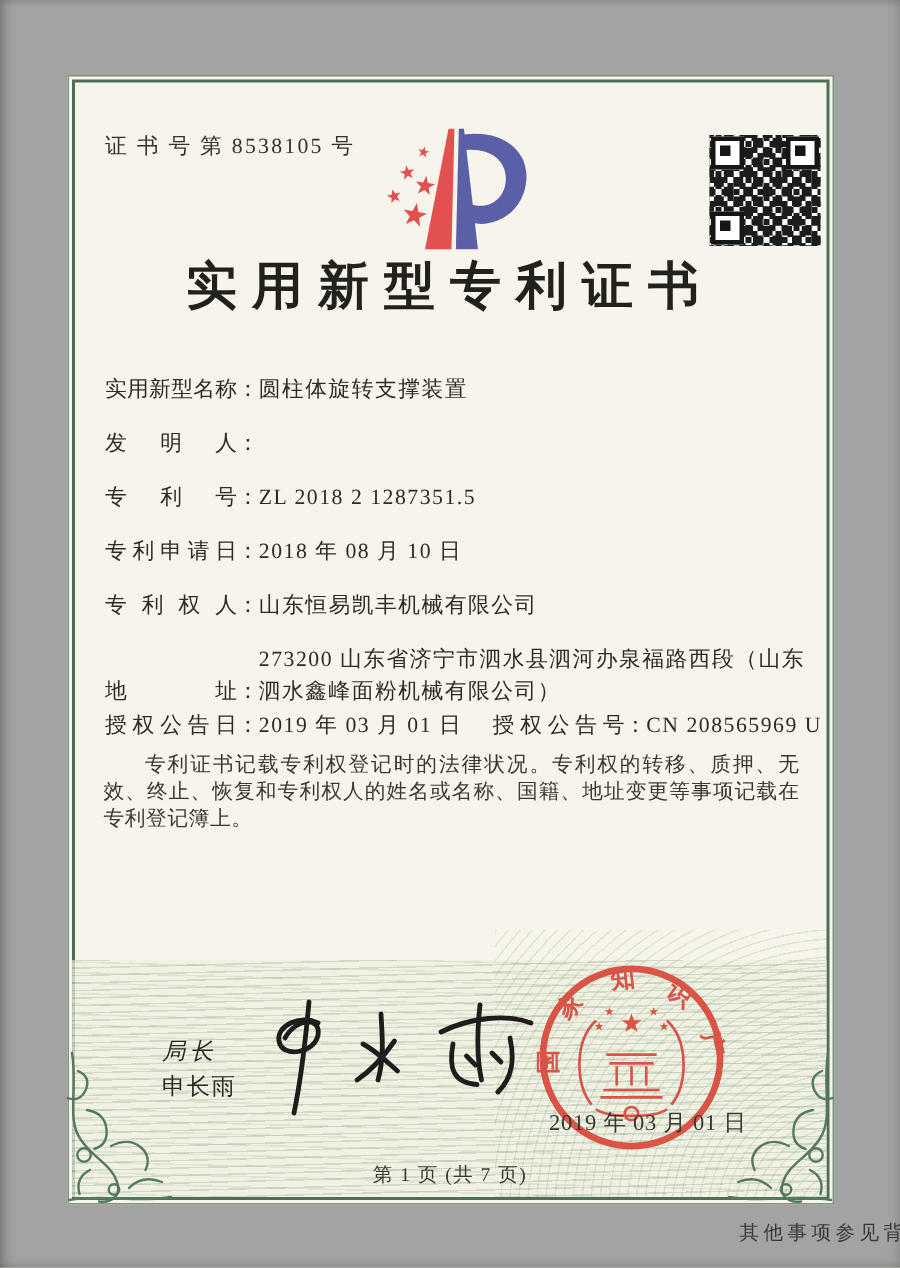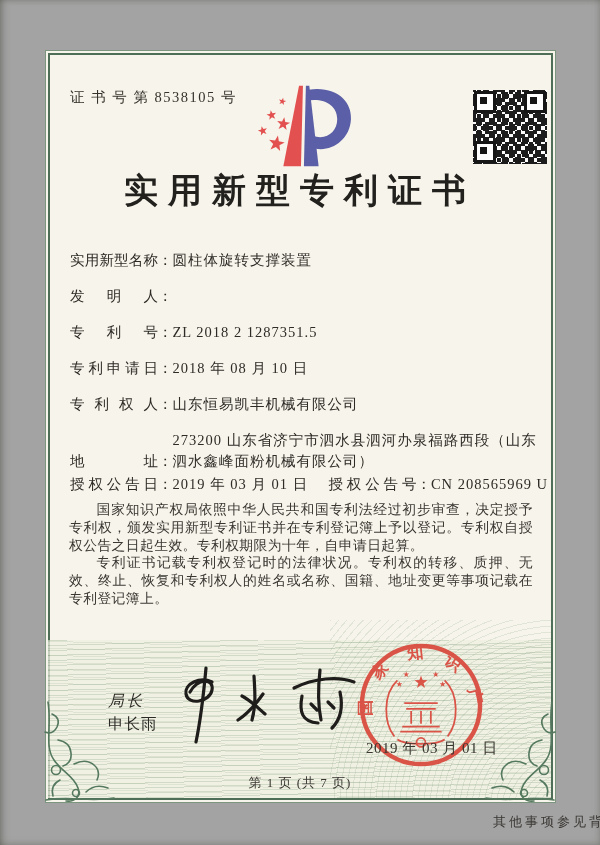--- a/index.html
+++ b/index.html
@@ -175,21 +175,20 @@
         <span class="colon"></span>
       <span class="f-value">2019 年 03 月 01 日</span>
       <span class="spacer"></span>
       <span class="f-label">授权公告号</span>
         <span class="colon"></span>
       <span class="f-value">CN 208565969 U</span>
     </div>
   </div>
 
   <div class="body-text">
-    <p>国家知识产权局依照中华人民共和国专利法经过初步审查，决定授予专利权，颁发实用新型专利证书并在专利登记簿上予以登记。专利权自授权公告之日起生效。专利权期限为十年，自申请日起算。</p>
     <p>专利证书记载专利权登记时的法律状况。专利权的转移、质押、无效、终止、恢复和专利权人的姓名或名称、国籍、地址变更等事项记载在专利登记簿上。</p>
   </div>
 
   <div class="sig-title">局长</div>
   <div class="sig-name">申长雨</div>
 
   <svg class="autograph" viewBox="0 0 210 88">
     <g fill="none" stroke="#1f1d1b" stroke-width="3.2" stroke-linecap="round">
       <path d="M22,30 C30,16 46,16 44,28 C42,40 20,44 18,32 C16,22 32,14 44,20"></path>
       <path d="M38,6 C36,28 33,56 28,80"></path>

